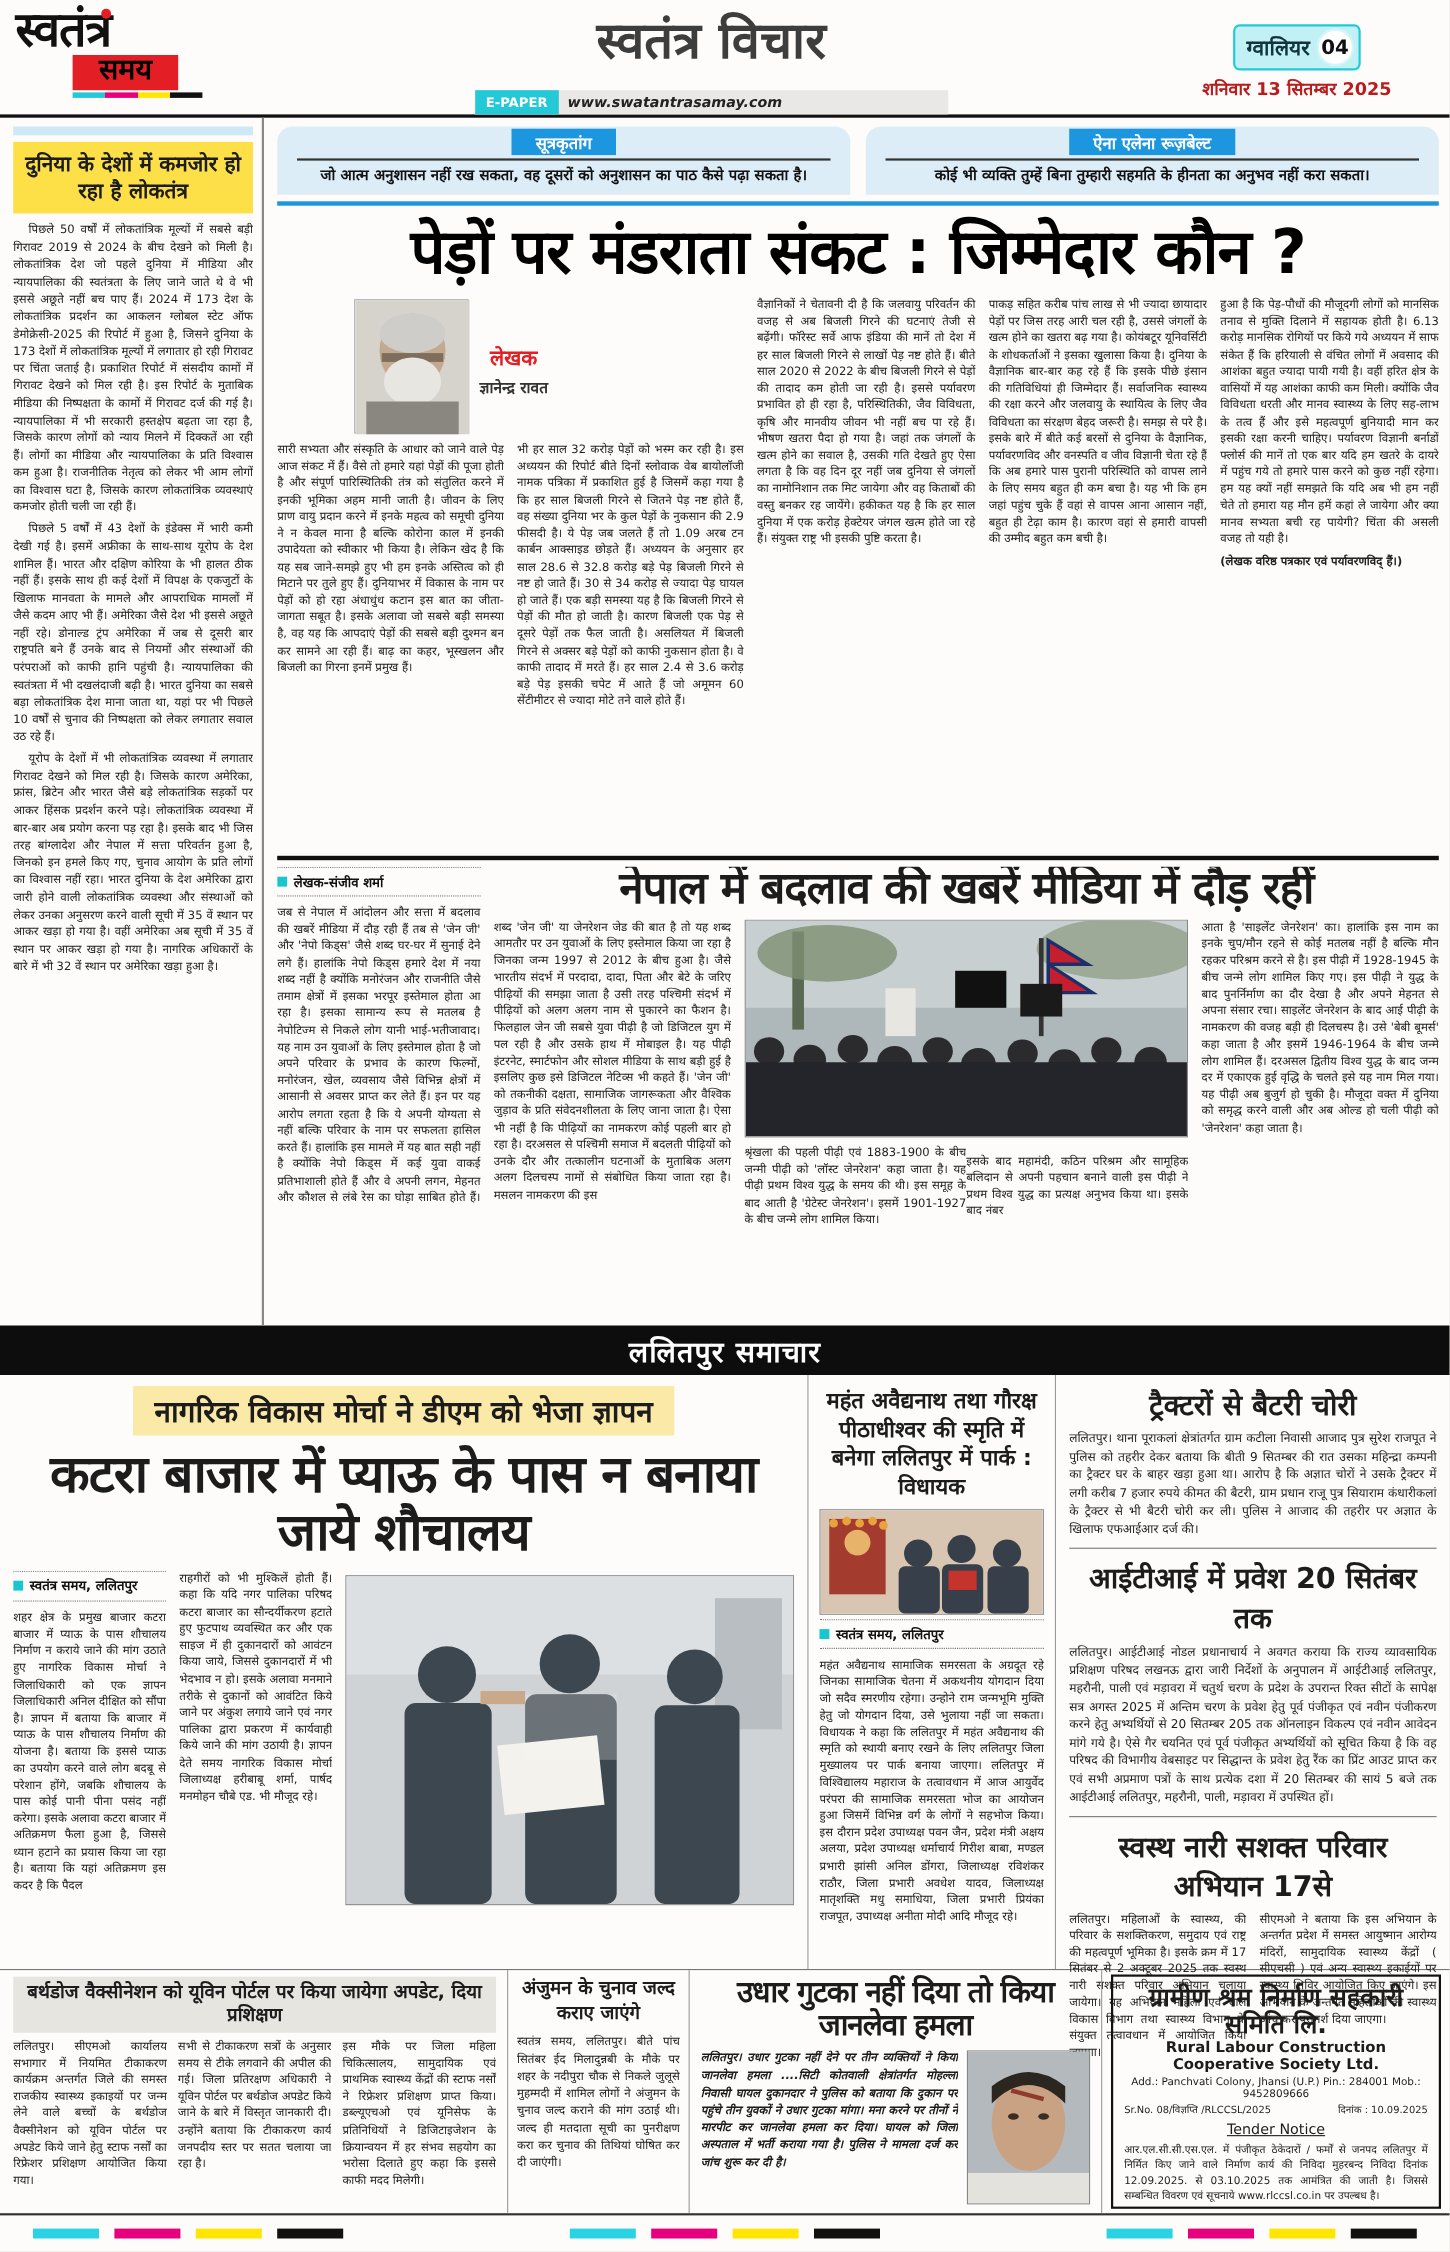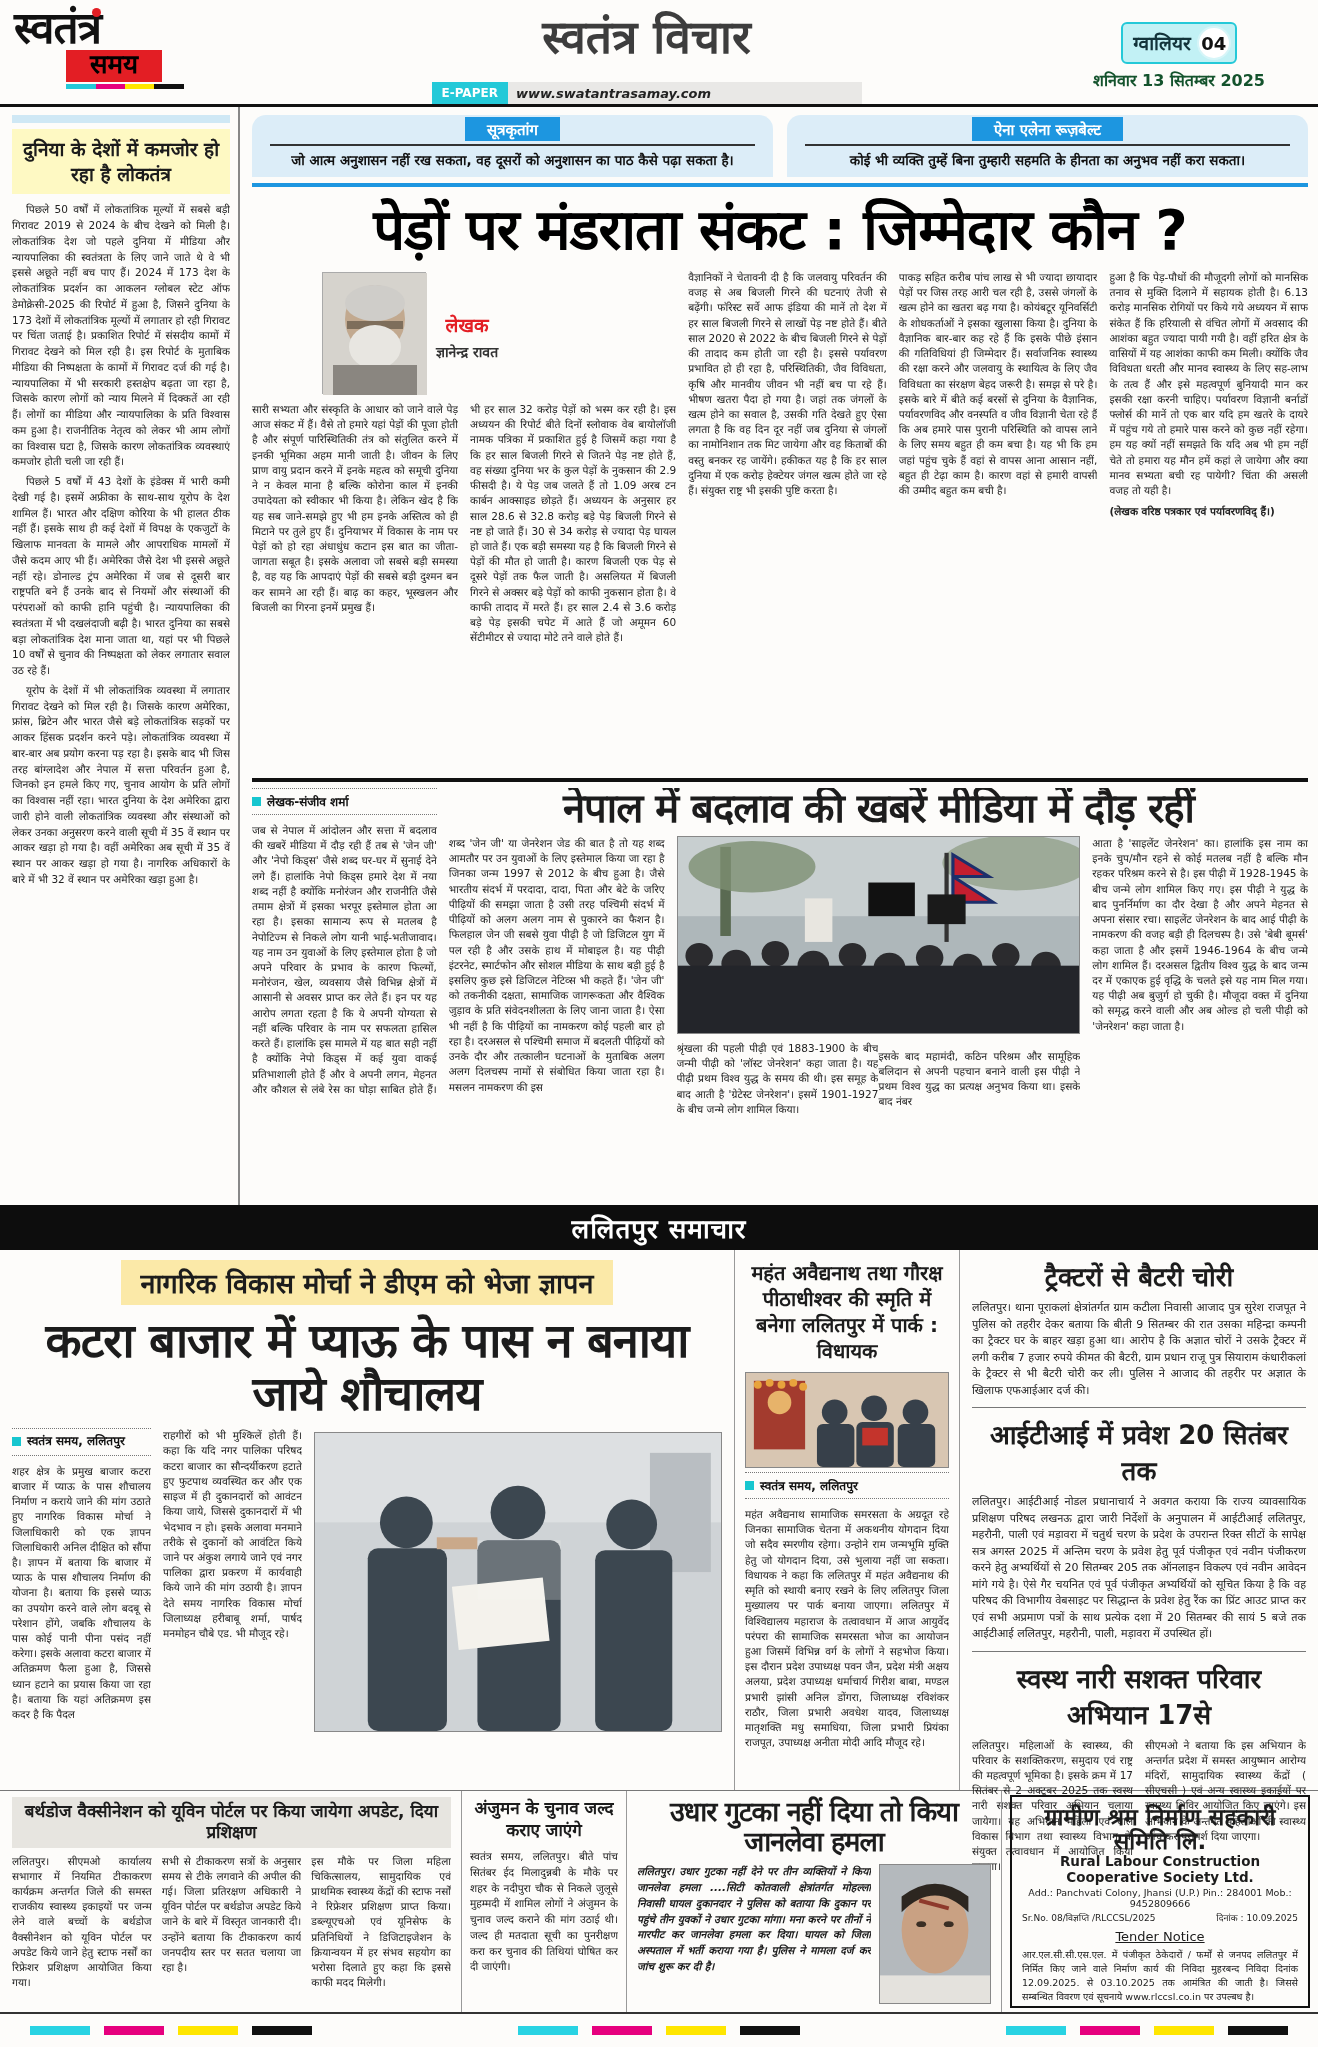--- a/index.html
+++ b/index.html
@@ -20,28 +20,28 @@
     background:linear-gradient(90deg,#24c9d8 0 25%,#e6007e 25% 50%,#ffe600 50% 75%,#111 75% 100%); }
   .mast-center { flex:1; text-align:center; padding-top:8px; }
   .mast-title { font-size:46px; font-weight:bold; color:#3d3d3d; letter-spacing:0; line-height:1.0; }
   .epaper-bar { margin:22px auto 0; width:430px; background:#e9e8e6; display:flex; align-items:center; height:22px; }
   .epaper-chip { background:#24c9d8; color:#fff; font-weight:bold; font-size:12px; padding:2px 10px; height:100%; display:flex; align-items:center; }
   .epaper-url { flex:1; font-size:13px; font-weight:bold; color:#222; text-align:left; padding-left:8px; font-style:italic; }
   .mast-right { width:250px; text-align:center; padding-top:16px; }
   .edition-box { display:inline-flex; align-items:center; gap:6px; background:#c2f1f5; border:2px solid #24c9d8; border-radius:6px; padding:2px 4px 2px 10px; }
   .edition-name { font-size:19px; font-weight:bold; color:#13343b; }
   .page-circle { width:34px; height:34px; border-radius:50%; background:#fff; border:2px solid #d6f5f8; display:flex; align-items:center; justify-content:center; font-size:18px; font-weight:bold; color:#111; }
-  .mast-date { margin-top:5px; font-size:16px; font-weight:bold; color:#14532d; }
+  .mast-date { margin-top:5px; font-size:16px; font-weight:bold; color:#b91c1c; }
   
   .upper { display:flex; height:1098px; }
   .ed-col { width:240px; border-right:2px solid #888; padding:8px 8px 0 12px; }
   .ed-band { height:8px; background:#cfe8f5; margin-bottom:4px; }
   .ed-box { border:2px solid #555; background:#fff; text-align:center; padding:6px 4px; }
   .ed-label { font-size:36px; font-weight:bold; color:#111; }
-  .ed-headline { margin-top:6px; background:#fef9c3; text-align:center; font-size:19px; font-weight:bold; line-height:1.3; padding:8px 6px; }
+  .ed-headline { margin-top:6px; background:#fde047; text-align:center; font-size:19px; font-weight:bold; line-height:1.3; padding:8px 6px; }
   .ed-body { margin-top:8px; font-size:10.5px; line-height:1.5; text-align:justify; color:#222; overflow:hidden; height:880px; }
   .ed-body p { text-indent:14px; margin-bottom:4px; }
   .main-zone { flex:1; padding:8px 10px 0 12px; }
   
   .quote-row { display:flex; gap:14px; }
   .quote-box { flex:1; background:#dcedf8; border-radius:14px 14px 0 0; padding:4px 12px 8px; position:relative; text-align:center; }
   .quote-tab { display:inline-block; background:#1d96e0; color:#fff; font-weight:bold; font-size:15px; padding:2px 22px; margin-top:-2px; }
   .quote-line { border-top:2px solid #333; margin:3px 6px 5px; }
   .quote-text { font-size:13.5px; font-weight:bold; line-height:1.35; color:#111; }
   .blue-rule { height:4px; background:#1d96e0; margin-top:6px; }

